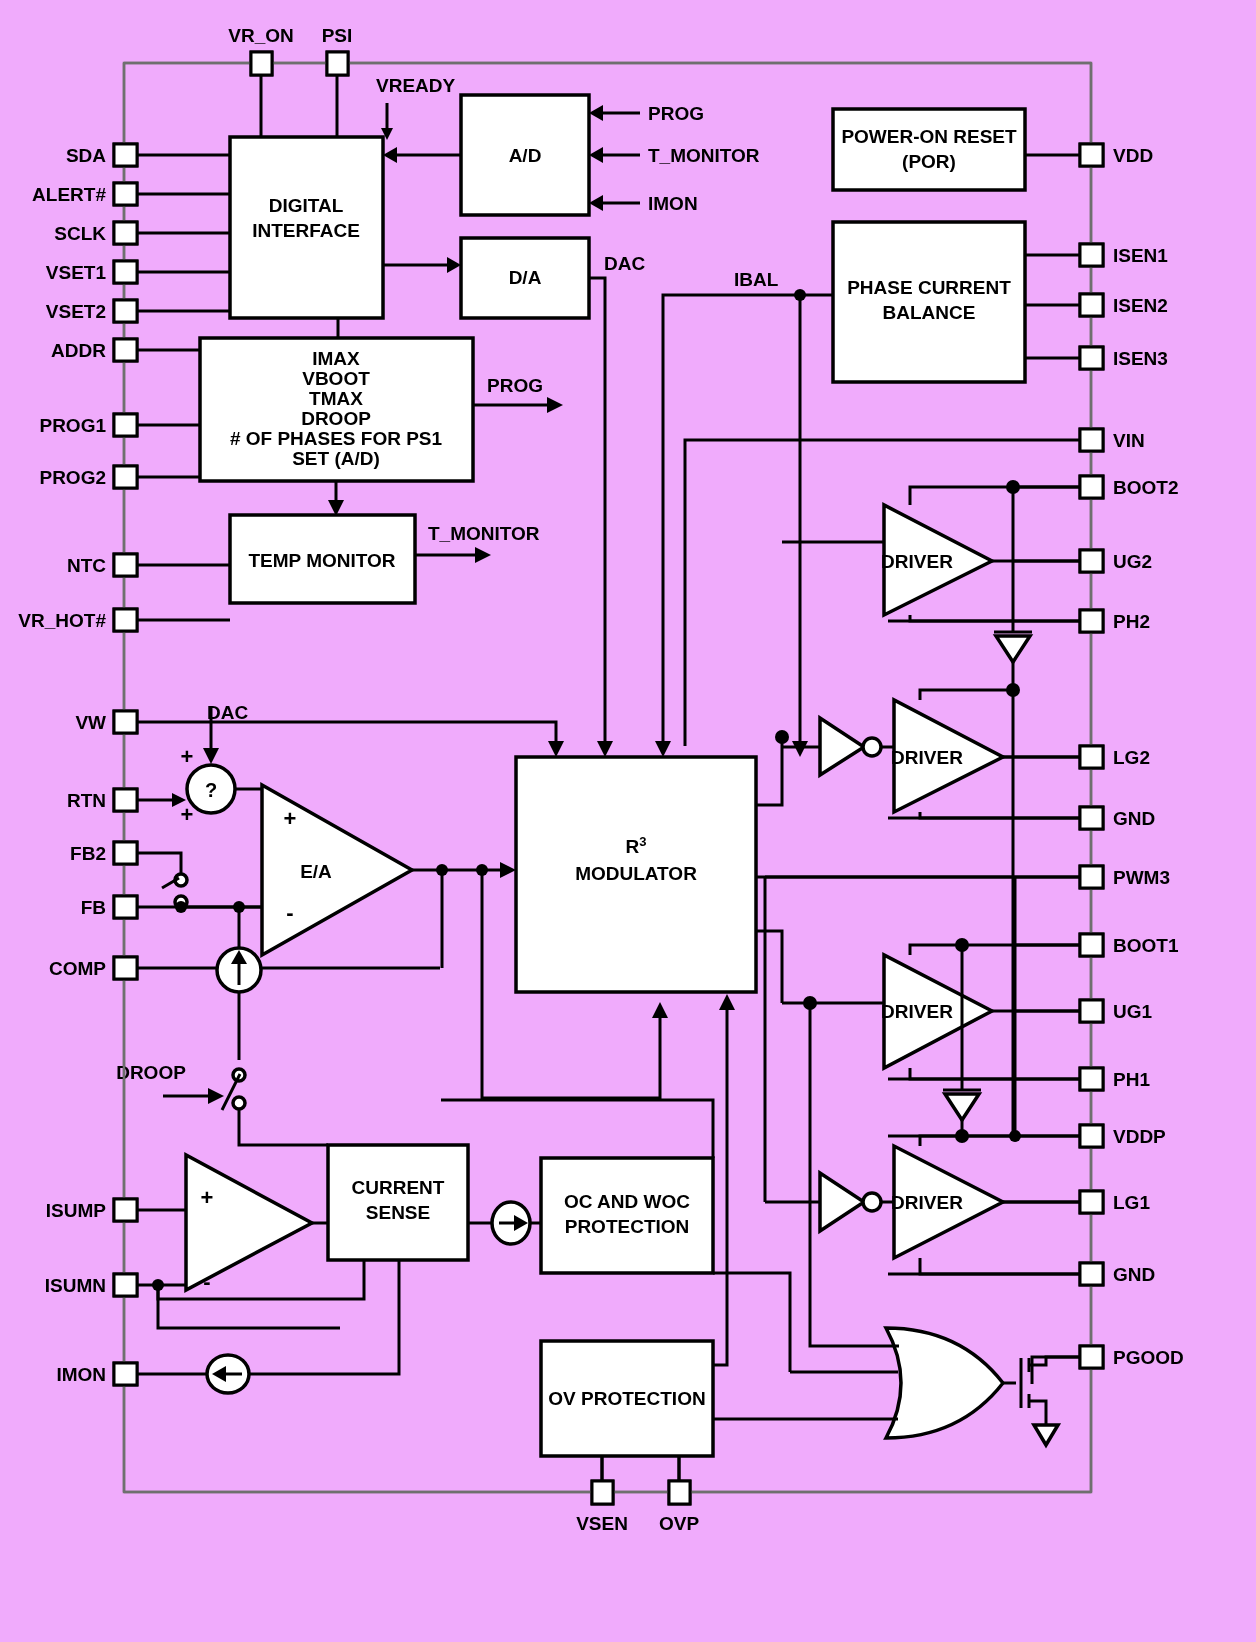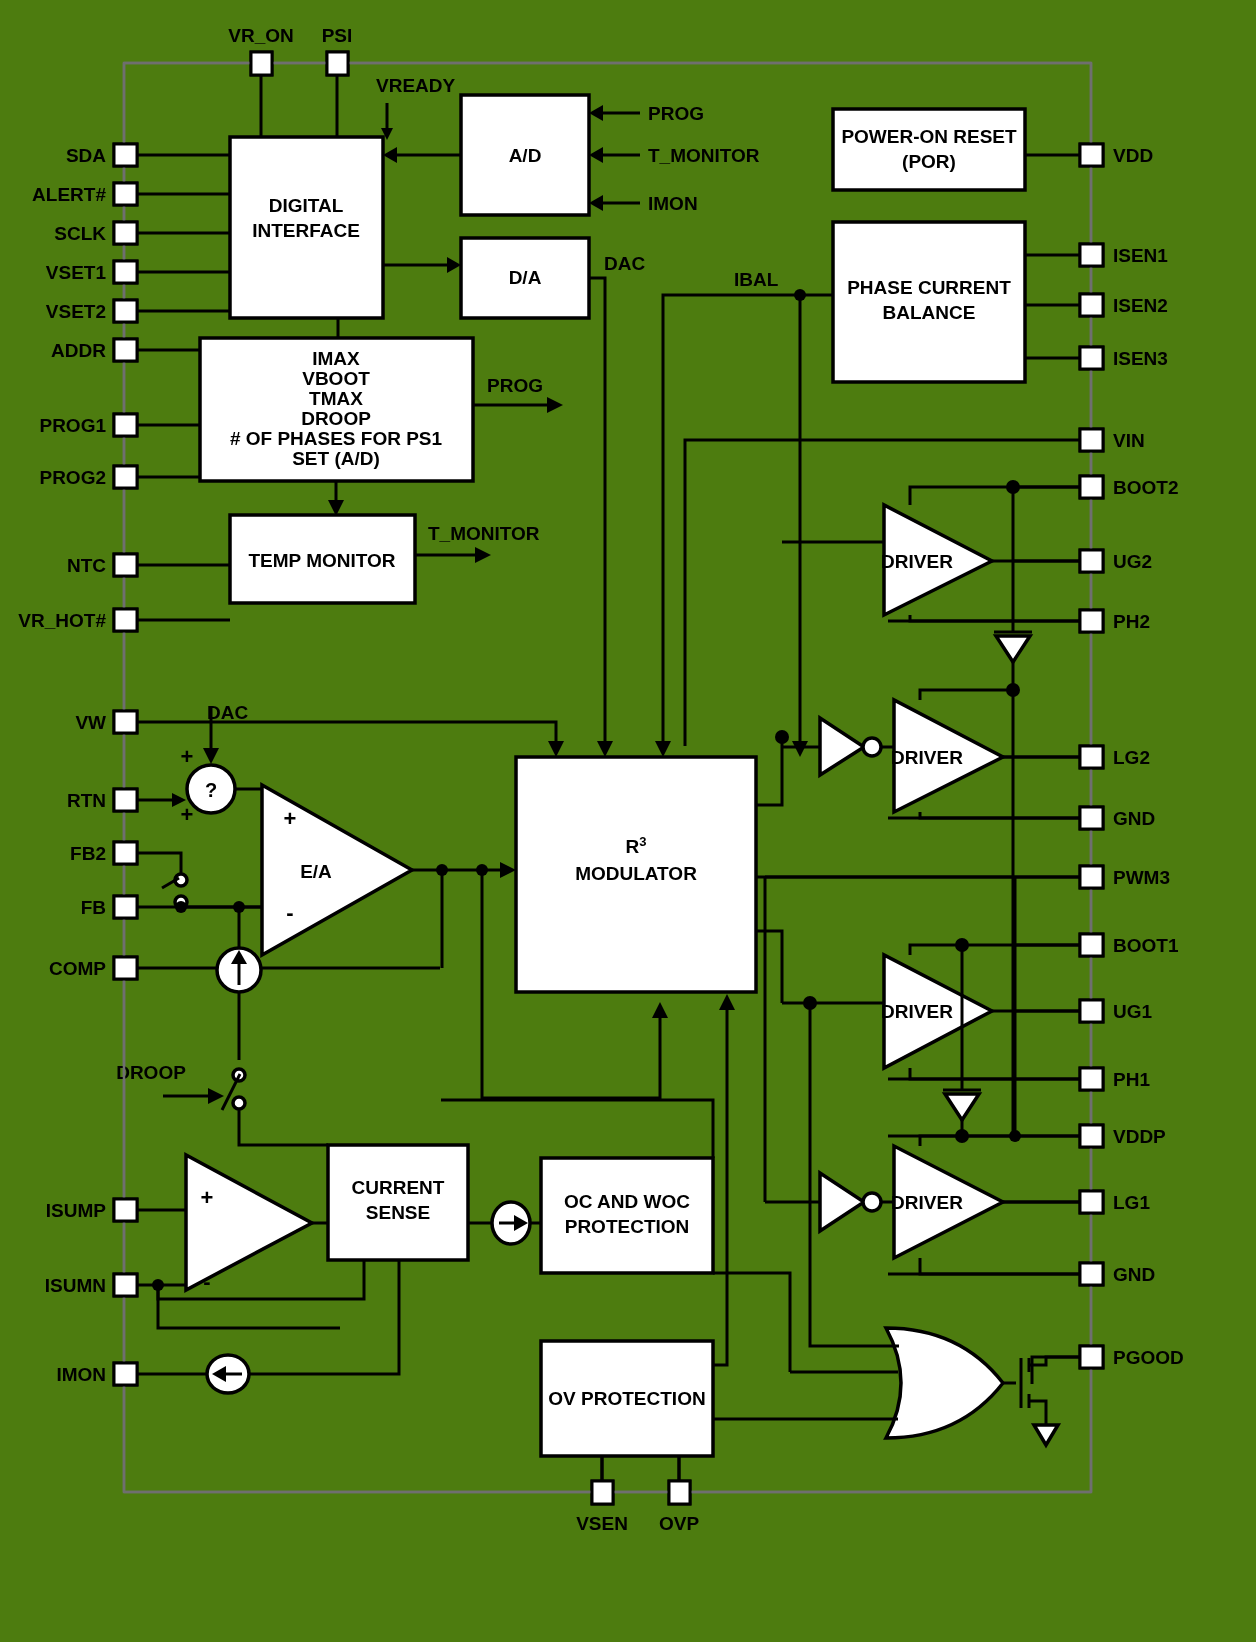--- a/index.html
+++ b/index.html
@@ -4,21 +4,21 @@
 <style>
   html, body {
     margin: 0;
     padding: 0;
     background: #ffffff;
   }
   #diagram-root {
     position: relative;
     width: 1256px;
     height: 1642px;
-    background: #4d7c0f;
+    background: #f0abfc;
     font-family: "Liberation Sans", sans-serif;
   }
   svg#schematic {
     display: block;
     width: 1256px;
     height: 1642px;
   }
   .wire {
     stroke: #000000;
     stroke-width: 3;

